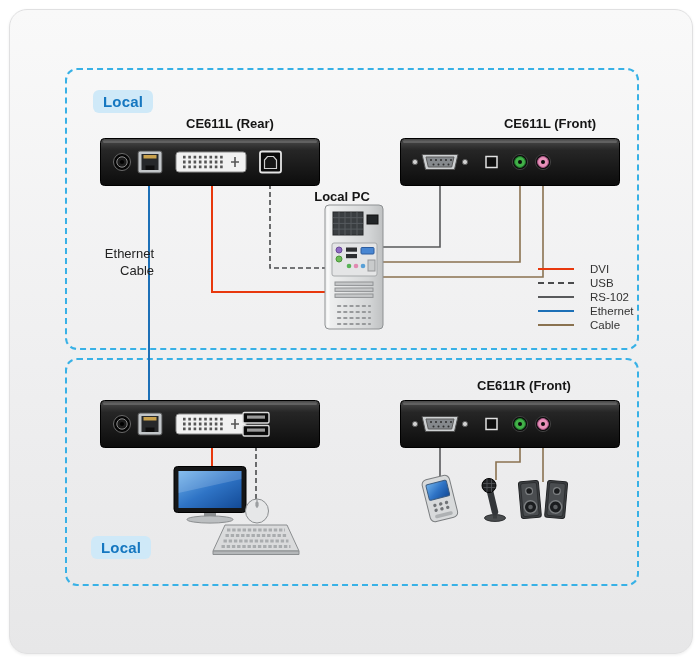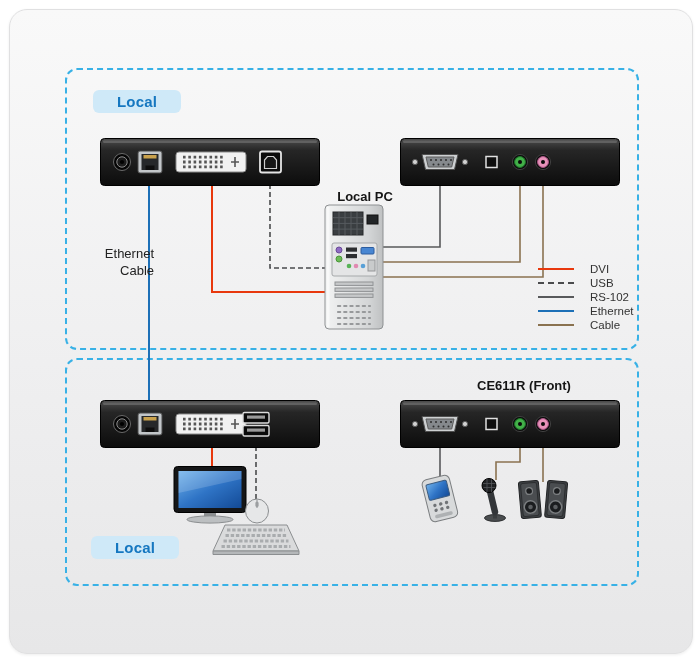--- a/index.html
+++ b/index.html
@@ -5,21 +5,21 @@
   html,body{margin:0;padding:0;background:#fff;font-family:"Liberation Sans",sans-serif;}
   .stage{position:relative;width:700px;height:661px;background:#fff;overflow:hidden;}
   .card{position:absolute;left:9px;top:9px;width:682px;height:643px;border-radius:18px;
         background:linear-gradient(180deg,#f9f9f9 0%,#efeff0 55%,#e7e7e8 100%);
         border:1px solid #e0e0e1;box-shadow:0 1px 3px rgba(0,0,0,.07);}
   .section{position:absolute;border:2px dashed var(--color-section_border,#38b1e6);border-radius:12px;z-index:1;}
   .sec-local{left:65px;top:68px;width:570px;height:278px;}
   .sec-remote{left:65px;top:358px;width:570px;height:224px;}
   .pill{position:absolute;z-index:5;background:var(--color-section_label_bg,#cfe9f8);
         color:var(--color-section_label_text,#1577c0);font-weight:bold;font-size:15px;
-        padding:3px 24px;border-radius:6px;letter-spacing:.2px;}
+        padding:3px 10px;border-radius:6px;letter-spacing:.2px;}
   .dev-label{position:absolute;z-index:5;width:200px;text-align:center;font-size:13px;font-weight:bold;color:#151515;}
   .pc-label{position:absolute;z-index:5;width:68px;text-align:center;font-size:13px;font-weight:bold;color:#151515;}
   .note{position:absolute;z-index:5;width:84px;text-align:right;font-size:13px;color:#222;line-height:1.3;}
   .legend{position:absolute;left:538px;top:263px;z-index:5;}
   .legend-row{display:flex;align-items:center;height:12px;margin-bottom:2px;}
   .legend-line{width:36px;height:0;border-top:2px solid transparent;margin-right:8px;flex:none;}
   .legend-line.dashed{border-top-style:dashed;}
   .c-dvi{border-top-color:var(--color-dvi,#e8380d);}
   .c-usb{border-top-color:var(--color-usb,#4a4b4d);}
   .c-rs232{border-top-color:var(--color-rs232,#58595b);}
@@ -64,21 +64,23 @@
   </svg>
 
   <div class="card"></div>
 
   <div class="section sec-local"></div>
   <div class="section sec-remote"></div>
 
   <div class="pill" style="left:93px;top:90px">Local</div>
   <div class="pill" style="left:91px;top:536px">Local</div>
 
-  <div class="pc-label" style="left:331px;top:189px">Local PC</div>
+  <div class="dev-label" style="left:130px;top:116px">CE611L (Rear)</div>
+  <div class="dev-label" style="left:450px;top:116px">CE611L (Front)</div>
+  <div class="pc-label" style="left:308px;top:189px">Local PC</div>
   <div class="dev-label" style="left:424px;top:378px">CE611R (Front)</div>
 
   <div class="note" style="left:70px;top:246px">Ethernet Cable</div>
 
   <svg class="wires" width="700" height="661">
     <path class="wire wire-ethernet" d="M149 184 V404"></path>
     <path class="wire wire-dvi" d="M212 184 V292 H326"></path>
     <path class="wire wire-thin wire-usb wire-dashed" d="M270 184 V268 H326"></path>
     <path class="wire wire-thin wire-rs232" d="M440 184 V247 H382"></path>
     <path class="wire wire-thin wire-audio" d="M520 184 V262 H382"></path>

